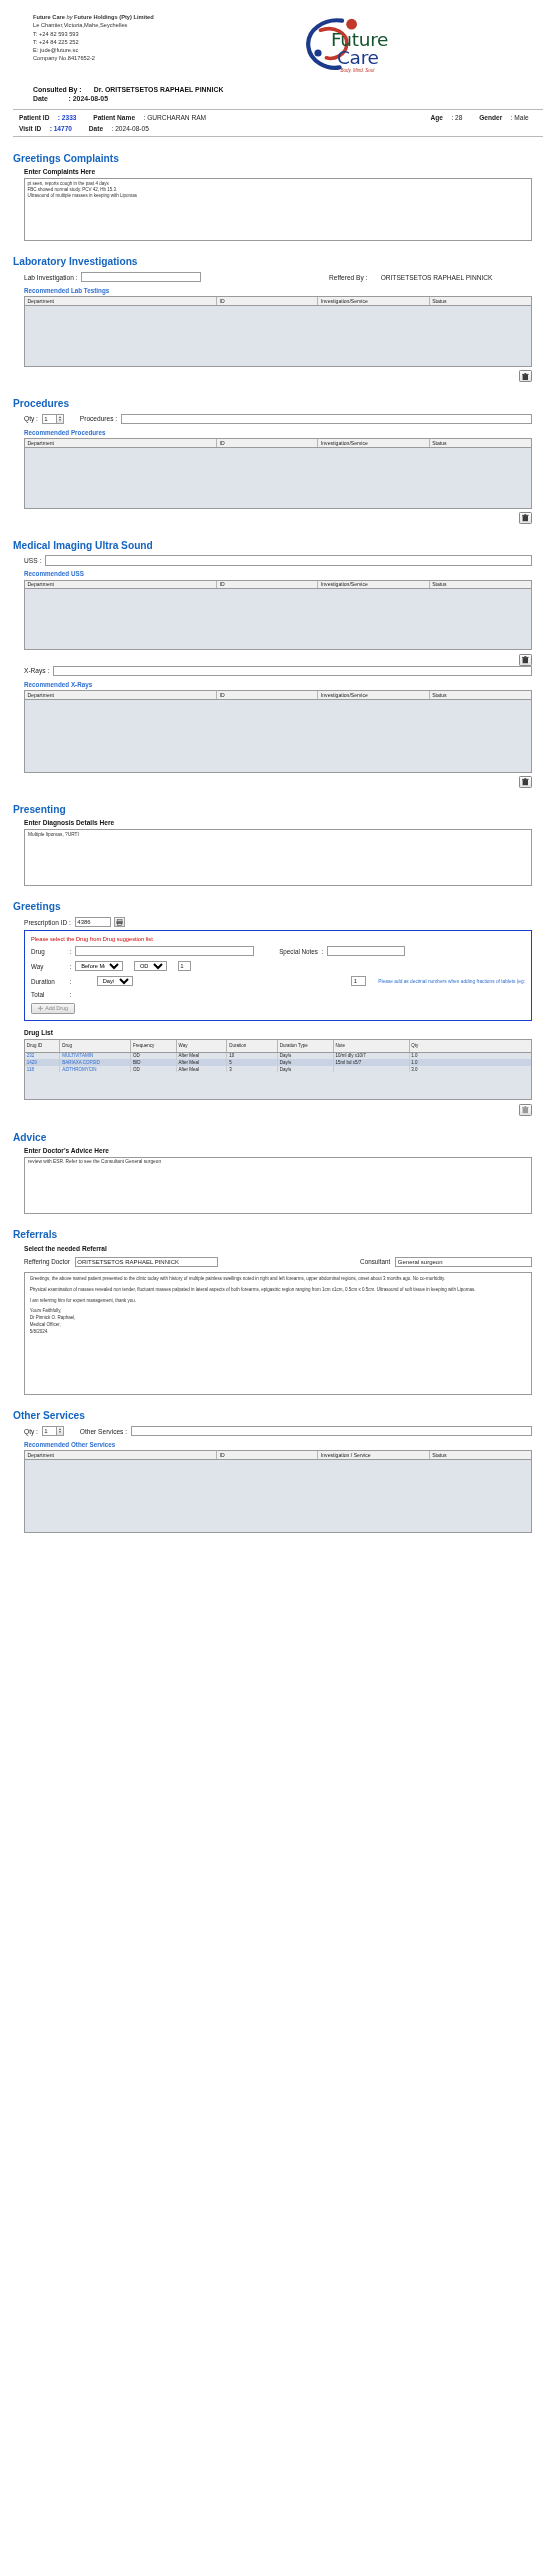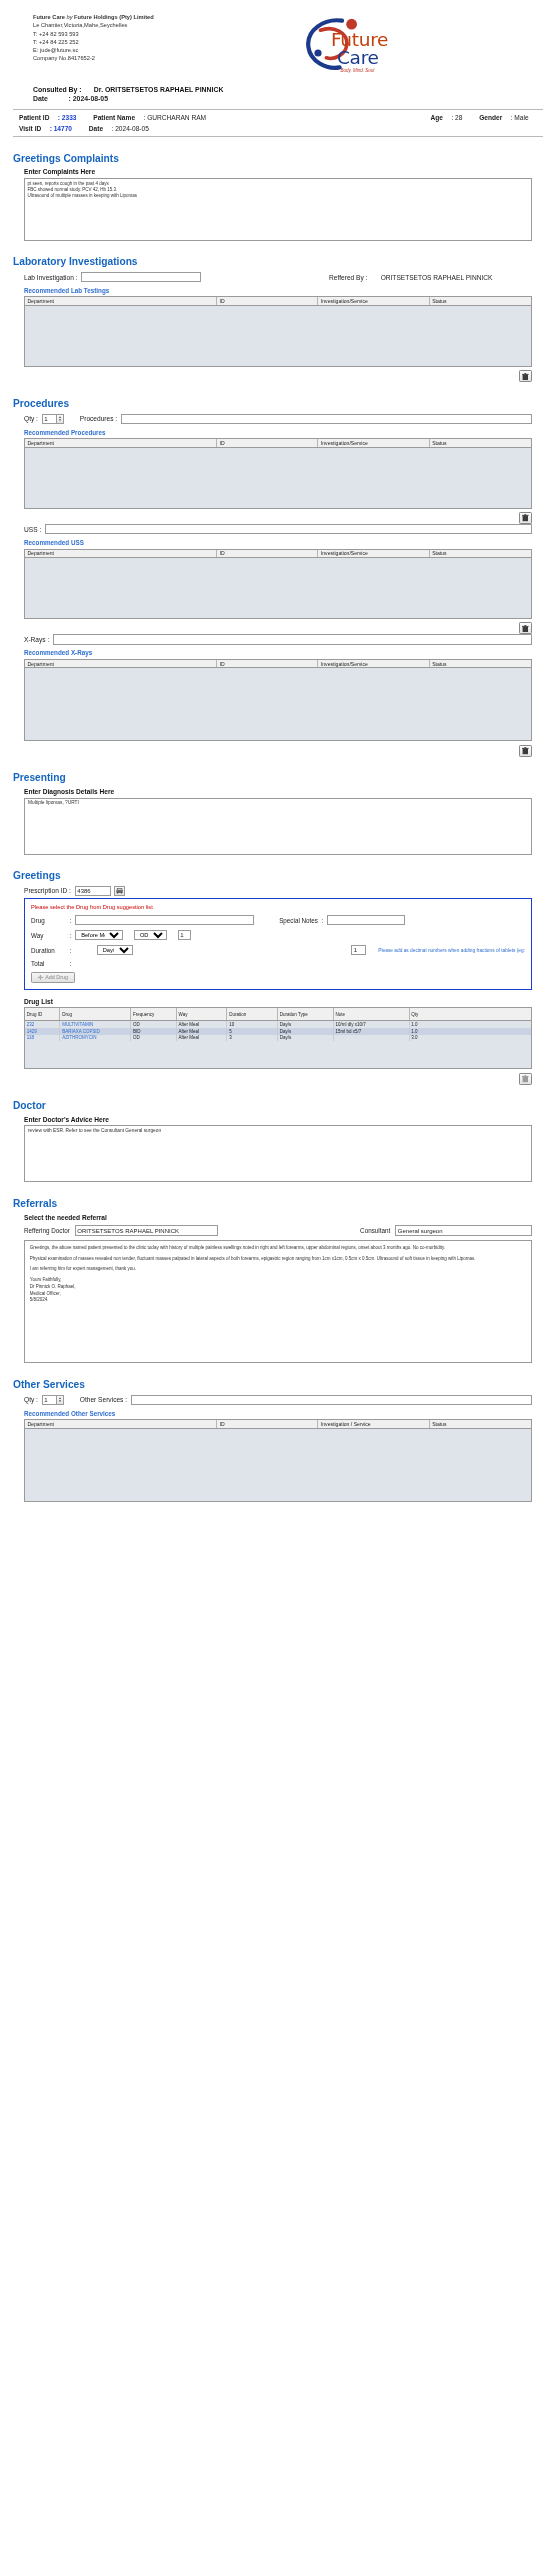--- a/index.html
+++ b/index.html
@@ -21,21 +21,21 @@
     gap: 12px;
   }
   .hdr-left { flex: 0 0 251px; font-size: 5.7px; line-height: 1.45; color: #333; }
   .hdr-left .co { font-weight: bold; font-size: 5.7px; }
   .hdr-left .co .it { font-style: italic; font-weight: normal; }
   .hdr-logo { flex: 0 0 126px; position: relative; height: 63px; }
   .logo-wrap { position: relative; width: 120px; height: 60px; }
   .logo-text { position: absolute; left: 35px; top: 18px; }
   .logo-future {
     font-family: "DejaVu Sans", sans-serif;
-    font-size: 18.5px; color: #c2410c; letter-spacing: -0.3px; line-height: 0.95;
+    font-size: 18.5px; color: #14532d; letter-spacing: -0.3px; line-height: 0.95;
   }
   .logo-care {
     font-family: "DejaVu Sans", sans-serif;
     font-size: 18.5px; color: #1b3a8c; letter-spacing: -0.3px; line-height: 0.95;
     margin-left: 6px;
   }
   .logo-tag { font-size: 4.5px; color: #c0392b; font-style: italic; margin-left: 9.6px; margin-top: 1.8px; }
   .logo-swoosh { position: absolute; left: 3.6px; top: 3.6px; }
 
   .consulted {
@@ -375,20 +375,21 @@
   <div class="trashrow">
     <div class="trashbtn">
       <svg class="trash-svg" width="6.6" height="7.8" viewBox="0 0 11 13">
         <rect x="1" y="3" width="9" height="9" fill="#3b3b3b"></rect>
         <rect x="0" y="1.5" width="11" height="1.6" fill="#3b3b3b"></rect>
         <rect x="4" y="0" width="3" height="1.5" fill="#3b3b3b"></rect>
       </svg>
     </div>
   </div>
 
+  <h2 class="sec">Medical Imaging Ultra Sound</h2>
   <div style="margin:0 24px;">
     <div class="row">
       <span>USS :</span>
       <input class="t" style="flex: 1 1 0%; height: 10.2px;" value="">
     </div>
   </div>
   <div class="reclink">Recommended USS</div>
   <div class="gtable">
     <div class="ghead">
       <div class="c-dept">Department</div>
@@ -554,21 +555,21 @@
   <div class="trashrow">
     <div class="trashbtn">
       <svg class="trash-svg" width="6.6" height="7.8" viewBox="0 0 11 13">
         <rect x="1" y="3" width="9" height="9" fill="#9a9a9a"></rect>
         <rect x="0" y="1.5" width="11" height="1.6" fill="#9a9a9a"></rect>
         <rect x="4" y="0" width="3" height="1.5" fill="#9a9a9a"></rect>
       </svg>
     </div>
   </div>
 
-  <h2 class="sec">Doctor</h2>
+  <h2 class="sec">Advice</h2>
   <div class="sub">Enter Doctor's Advice Here</div>
   <div class="tabox" style="height:57px;">review with ESR. Refer to see the Consultant General surgeon</div>
 
   <h2 class="sec">Referrals</h2>
   <div class="sub">Select the needed Referral</div>
   <div class="reflabelrow">
     <span>Reffering Doctor</span>
     <input class="t" style="width: 143px; height: 10.2px;" value="ORITSETSETOS RAPHAEL PINNICK">
     <span style="flex:1"></span>
     <span>Consultant</span>

